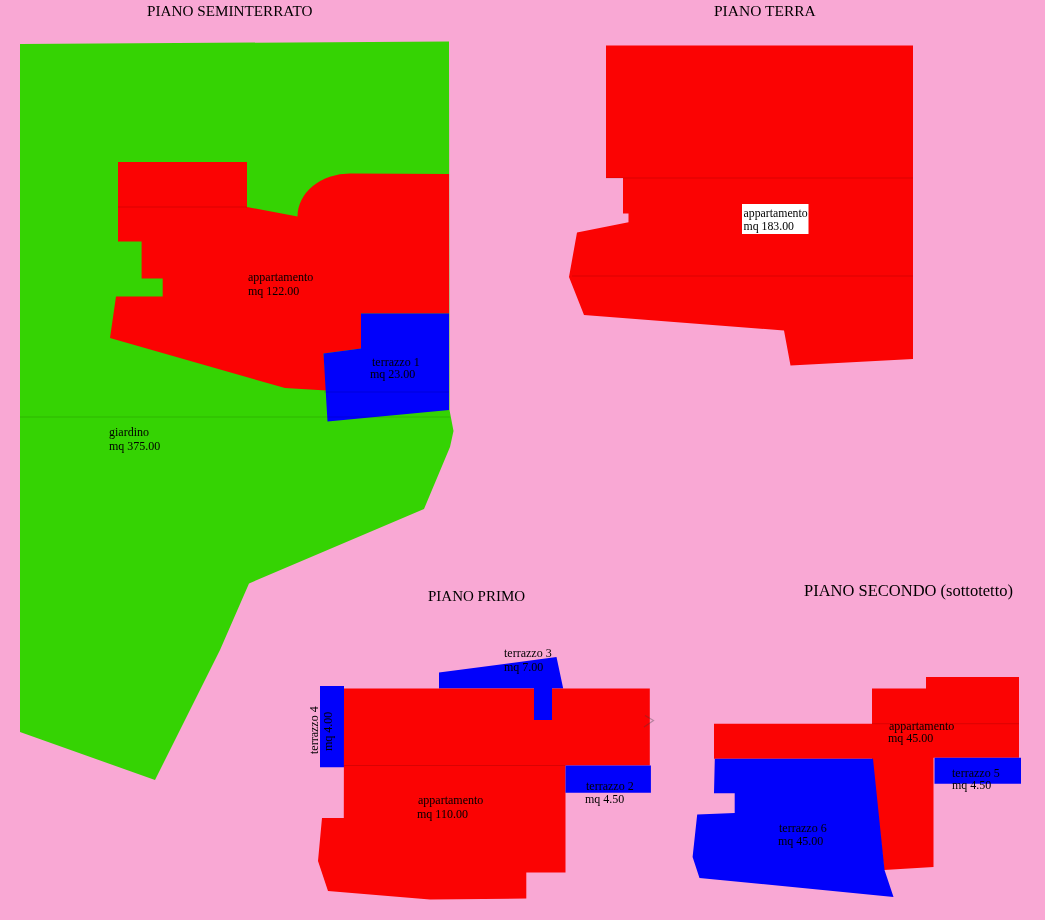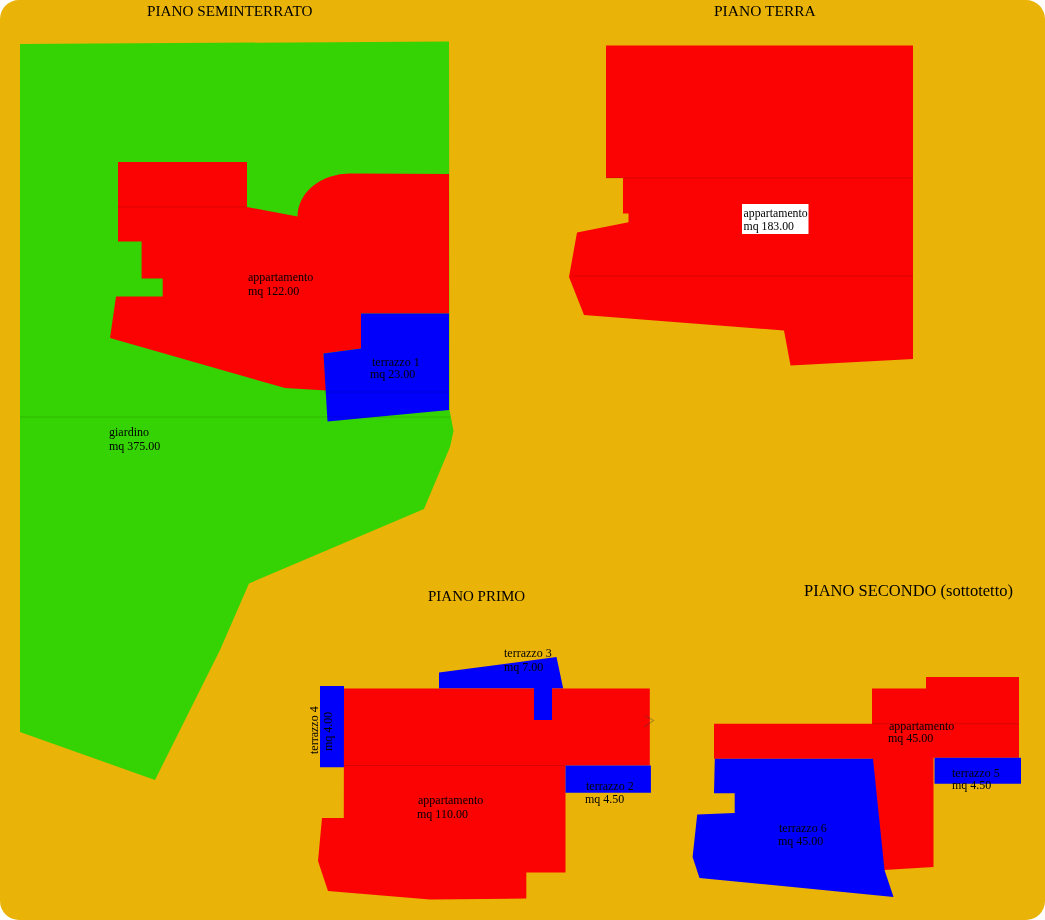--- a/index.html
+++ b/index.html
@@ -1,17 +1,17 @@
 <!DOCTYPE html>
 <html><head>
 <meta charset="utf-8">
 <style>
   html,body{margin:0;padding:0;background:#ffffff;}
-  .page{position:relative;width:1045px;height:920px;background:#eab308;overflow:hidden;
-        font-family:"Liberation Serif", serif;border-radius:19px;}
+  .page{position:relative;width:1045px;height:920px;background:#f9a8d4;overflow:hidden;
+        font-family:"Liberation Serif", serif;}
   svg{position:absolute;left:0;top:0;}
   text{font-family:"Liberation Serif", serif;fill:#000000;}
 </style>
 </head>
 <body>
 <div class="page">
 <svg width="1045" height="920" viewBox="0 0 1045 920">
 
   <text x="147" y="16" font-size="15.2">PIANO SEMINTERRATO</text>
 

